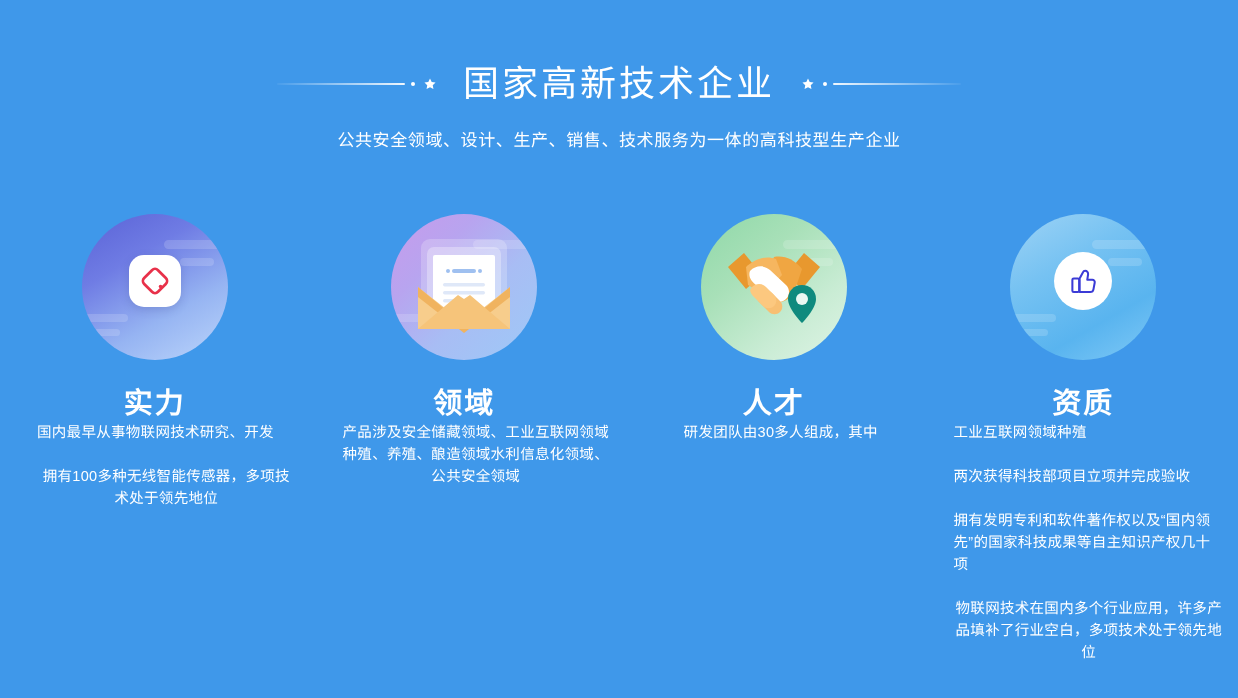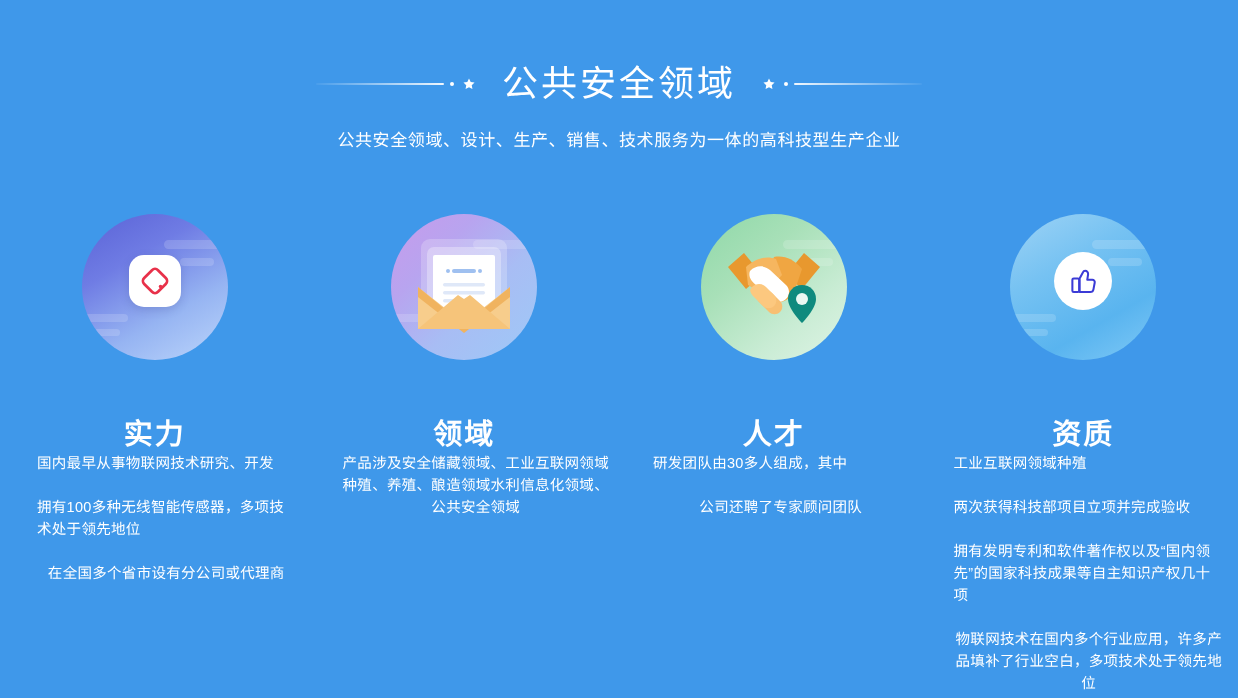--- a/index.html
+++ b/index.html
@@ -170,21 +170,21 @@
     width: 58px;
     height: 58px;
     border-radius: 50%;
     background: #ffffff;
     display: flex;
     align-items: center;
     justify-content: center;
   }
 
   .col-title {
-    margin-top: 60px;
+    margin-top: 29px;
     font-size: 29px;
     line-height: 36px;
     color: #ffffff;
     font-weight: bold;
     letter-spacing: 2px;
     text-align: center;
   }
 
   .col-body {
     width: 100%;
@@ -216,21 +216,21 @@
     <div class="title-row">
 
       <span class="deco left">
         <span class="deco-line"></span>
         <span class="deco-dot"></span>
         <svg class="deco-star" viewBox="0 0 24 24">
           <path d="M12 2.5l2.9 6.1 6.6.9-4.8 4.6 1.2 6.6L12 17.6 6.1 20.7l1.2-6.6L2.5 9.5l6.6-.9z" fill="#ffffff"></path>
         </svg>
       </span>
 
-      <h1 class="main-title">公共安全领域</h1>
+      <h1 class="main-title">国家高新技术企业</h1>
 
       <span class="deco right">
         <svg class="deco-star" viewBox="0 0 24 24">
           <path d="M12 2.5l2.9 6.1 6.6.9-4.8 4.6 1.2 6.6L12 17.6 6.1 20.7l1.2-6.6L2.5 9.5l6.6-.9z" fill="#ffffff"></path>
         </svg>
         <span class="deco-dot"></span>
         <span class="deco-line"></span>
       </span>
 
     </div>
@@ -256,21 +256,20 @@
             </svg>
           </div>
         </div>
       </div>
 
       <div class="col-title">实力</div>
 
       <div class="col-body">
         <p>国内最早从事物联网技术研究、开发</p>
         <p>拥有100多种无线智能传感器，多项技术处于领先地位</p>
-        <p>在全国多个省市设有分公司或代理商</p>
       </div>
     </div>
 
     <div class="col col-2">
       <div class="icon-wrap">
         <div class="icon-circle circle-2">
           <span class="sheen a"></span>
           <span class="sheen c"></span>
         </div>
         <div class="glyph">
@@ -326,21 +325,20 @@
             <path d="M84 54 C92 54 98 60 98 68 C98 78 84 92 84 92 C84 92 70 78 70 68 C70 60 76 54 84 54 Z" fill="#0f8a7e"></path>
             <circle cx="84" cy="68" r="6" fill="#eaf7f2"></circle>
           </svg>
         </div>
       </div>
 
       <div class="col-title">人才</div>
 
       <div class="col-body">
         <p>研发团队由30多人组成，其中</p>
-        <p>公司还聘了专家顾问团队</p>
       </div>
     </div>
 
     <div class="col col-4">
       <div class="icon-wrap">
         <div class="icon-circle circle-4">
           <span class="sheen a"></span>
           <span class="sheen b"></span>
           <span class="sheen c"></span>
           <span class="sheen d"></span>

